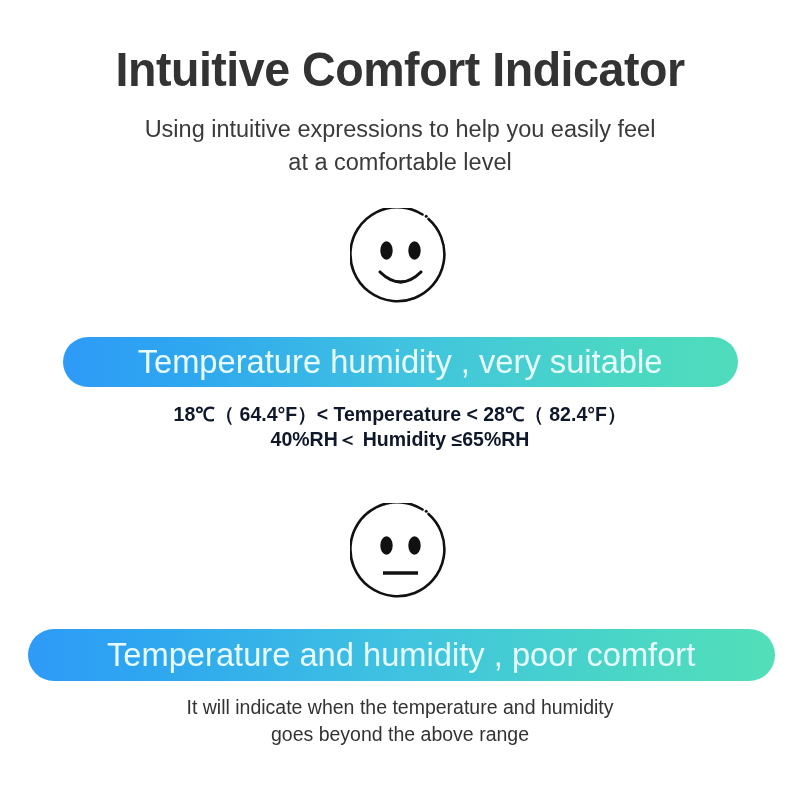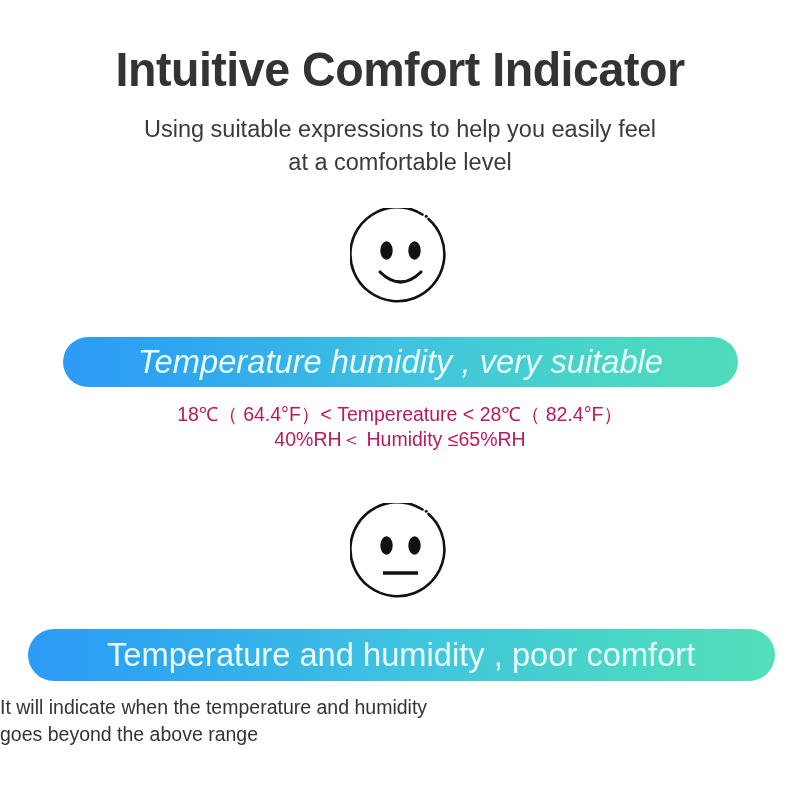--- a/index.html
+++ b/index.html
@@ -89,67 +89,66 @@
     transform: scaleX(0.99);
   }
 
   .banner-good {
     left: 63px;
     top: 337px;
     width: 675px;
     height: 50px;
     font-size: 33px;
     background: linear-gradient(90deg, #2e9bf7 0%, #2ea6f0 18%, #41c4df 52%, #4ad7c4 82%, #4fdcbb 100%);
-    font-style: italic;
   }
 
   .banner-poor {
     left: 28px;
     top: 629px;
     width: 747px;
     height: 52px;
     font-size: 33px;
     background: linear-gradient(90deg, #2e9bf7 0%, #2ea6f0 16%, #3fc3e0 50%, #4ad6c6 80%, #52dfb8 100%);
   }
 
   
   .range-text {
     position: absolute;
     left: 0;
     width: 800px;
     text-align: center;
     font-size: 19.5px;
     line-height: 25px;
-    color: #be185d;
-    font-weight: 400;
+    color: #0f172a;
+    font-weight: 700;
     white-space: pre-line;
   }
   .range-good { top: 402px; }
 
   .note-text {
     position: absolute;
     left: 0;
     width: 800px;
-    text-align: left;
+    text-align: center;
     font-size: 19.5px;
     line-height: 27px;
     color: #333333;
     font-weight: 400;
     white-space: pre-line;
   }
   .note-poor { top: 694px; }
 </style>
 </head>
 <body>
 
 <div class="page">
 
   <h1 class="title">Intuitive Comfort Indicator</h1>
 
-  <div class="subtitle">Using suitable expressions to help you easily feel
+  <div class="subtitle">Using intuitive expressions to help you easily feel
 at a comfortable level</div>
 
   <div class="face face-happy">
     <svg viewBox="0 0 101 101" xmlns="http://www.w3.org/2000/svg" aria-hidden="true">
 
       <path d="M 72.5 6.5
                A 47 47 0 1 0 78.5 11.0" fill="none" stroke="#111111" stroke-width="2.6" stroke-linecap="round"></path>
 
       <circle cx="76.2" cy="8.3" r="1.5" fill="#111111"></circle>
 

